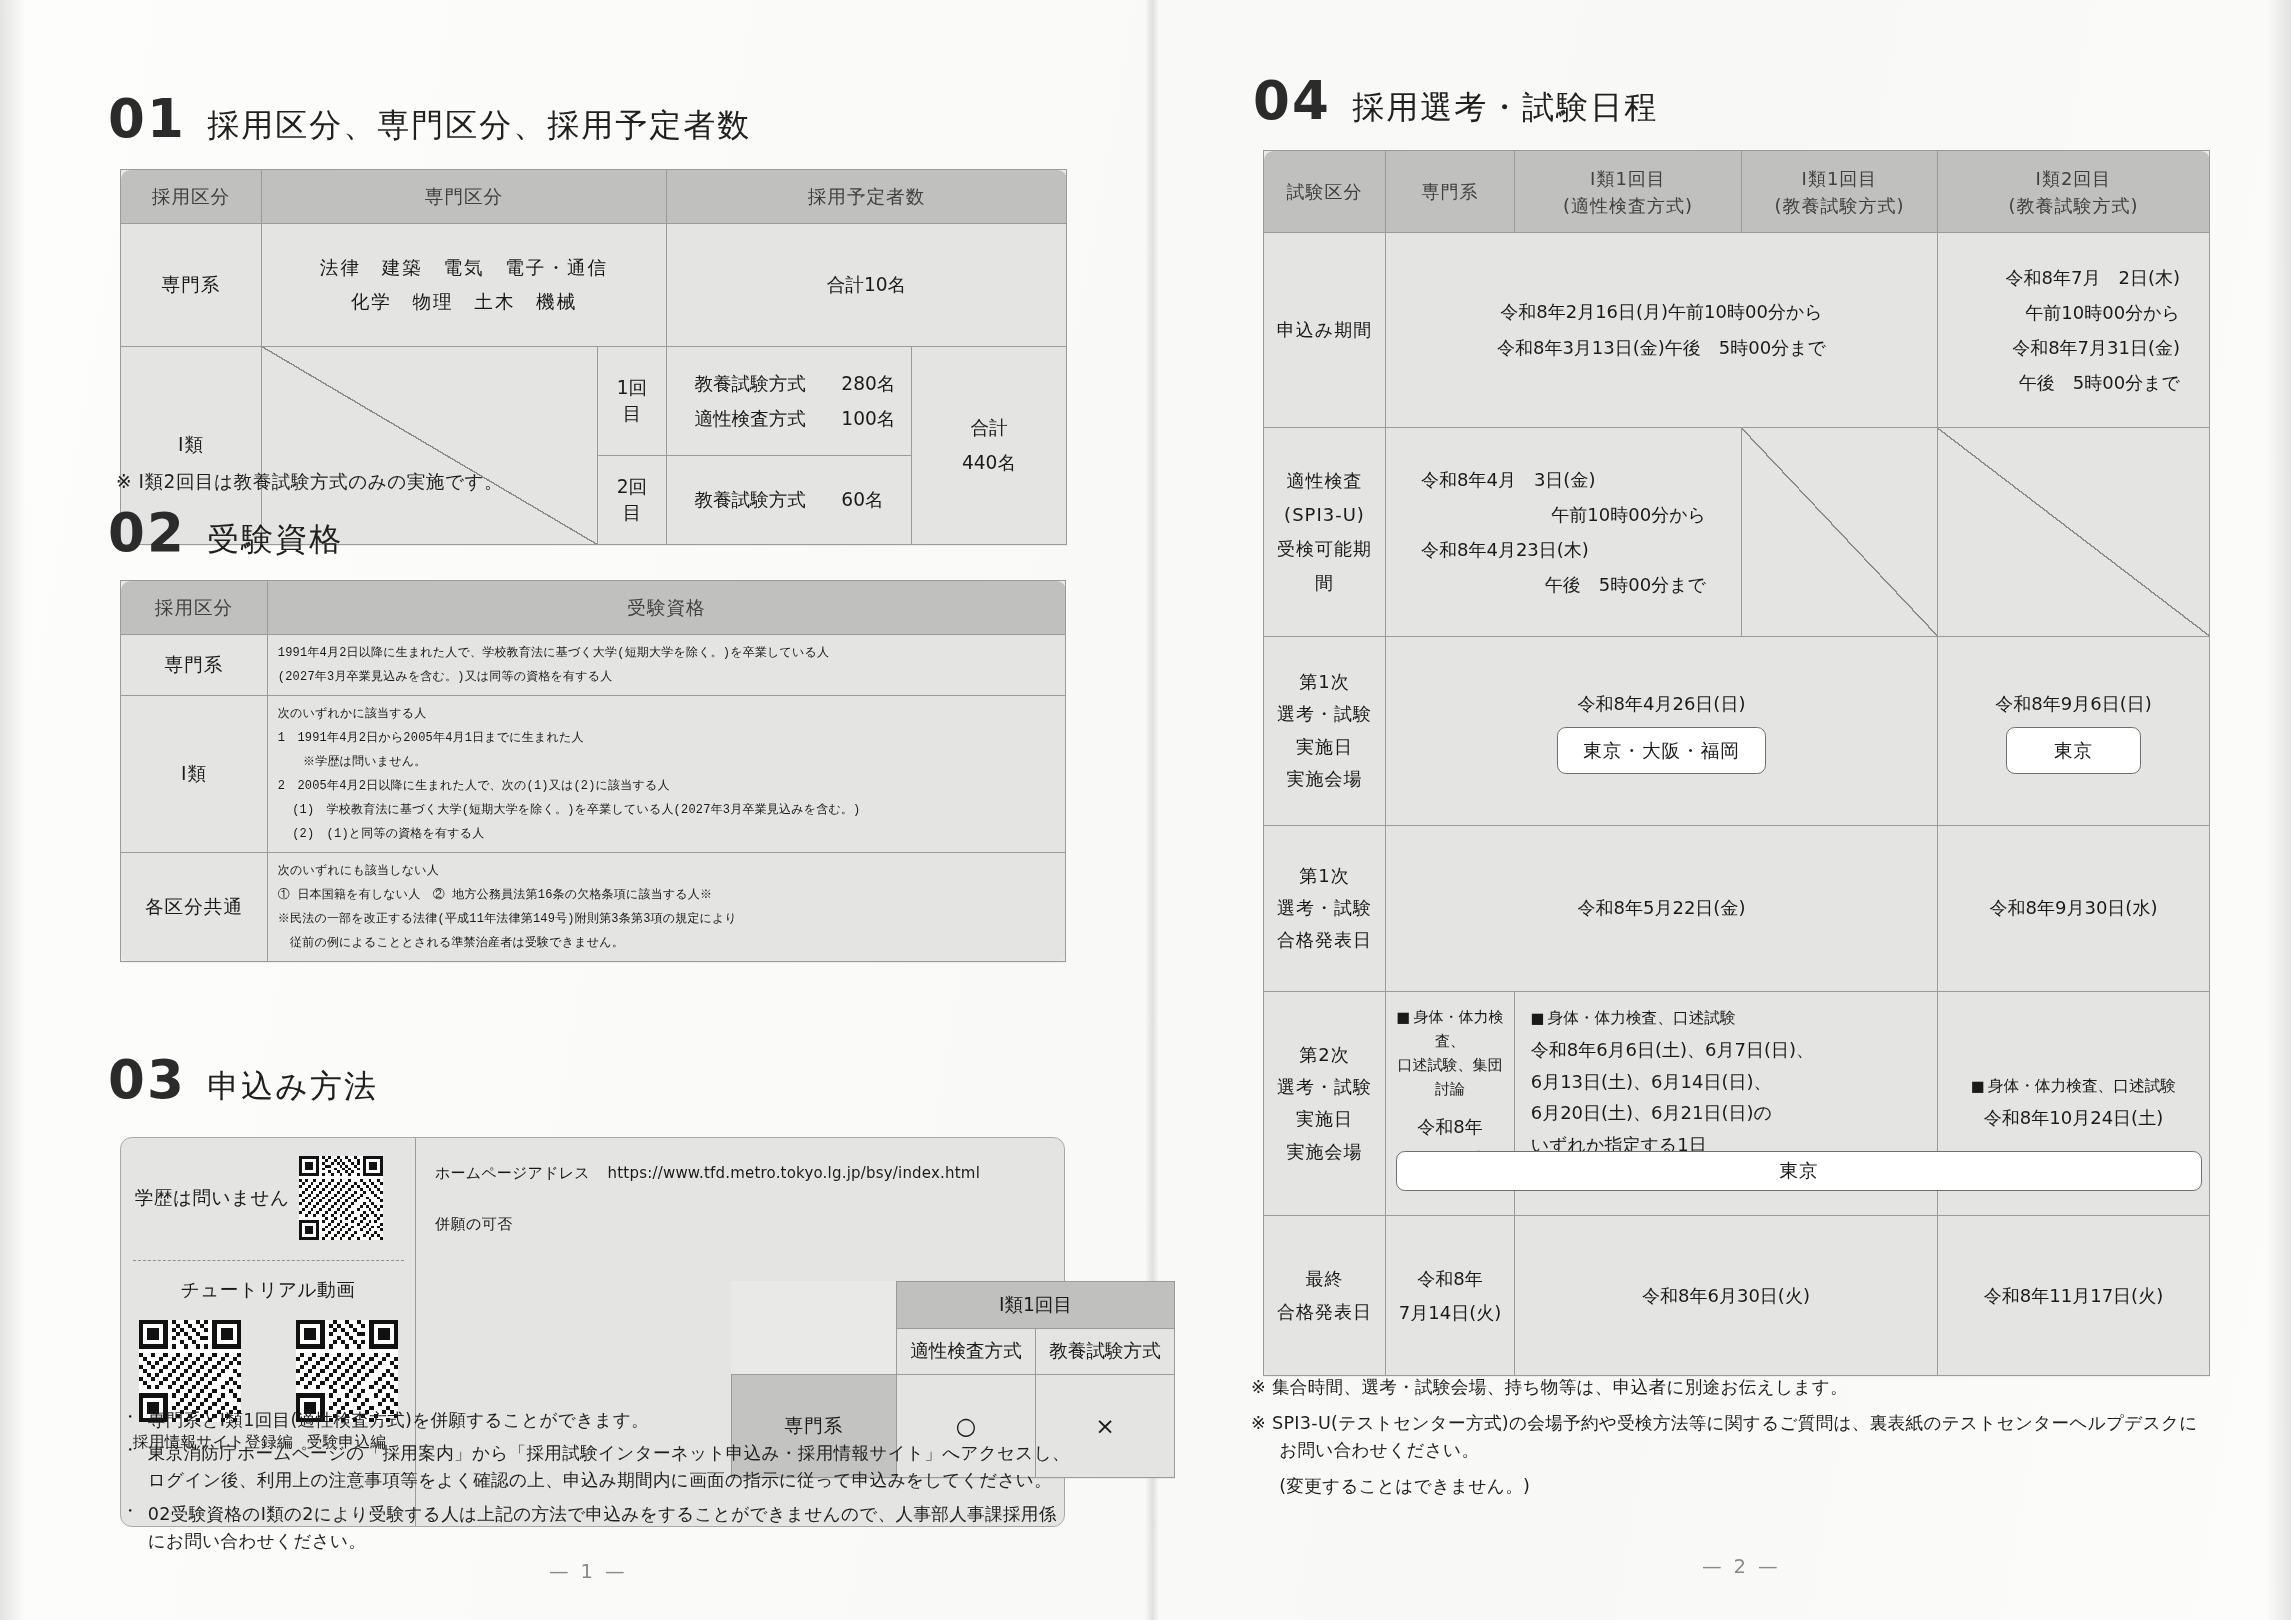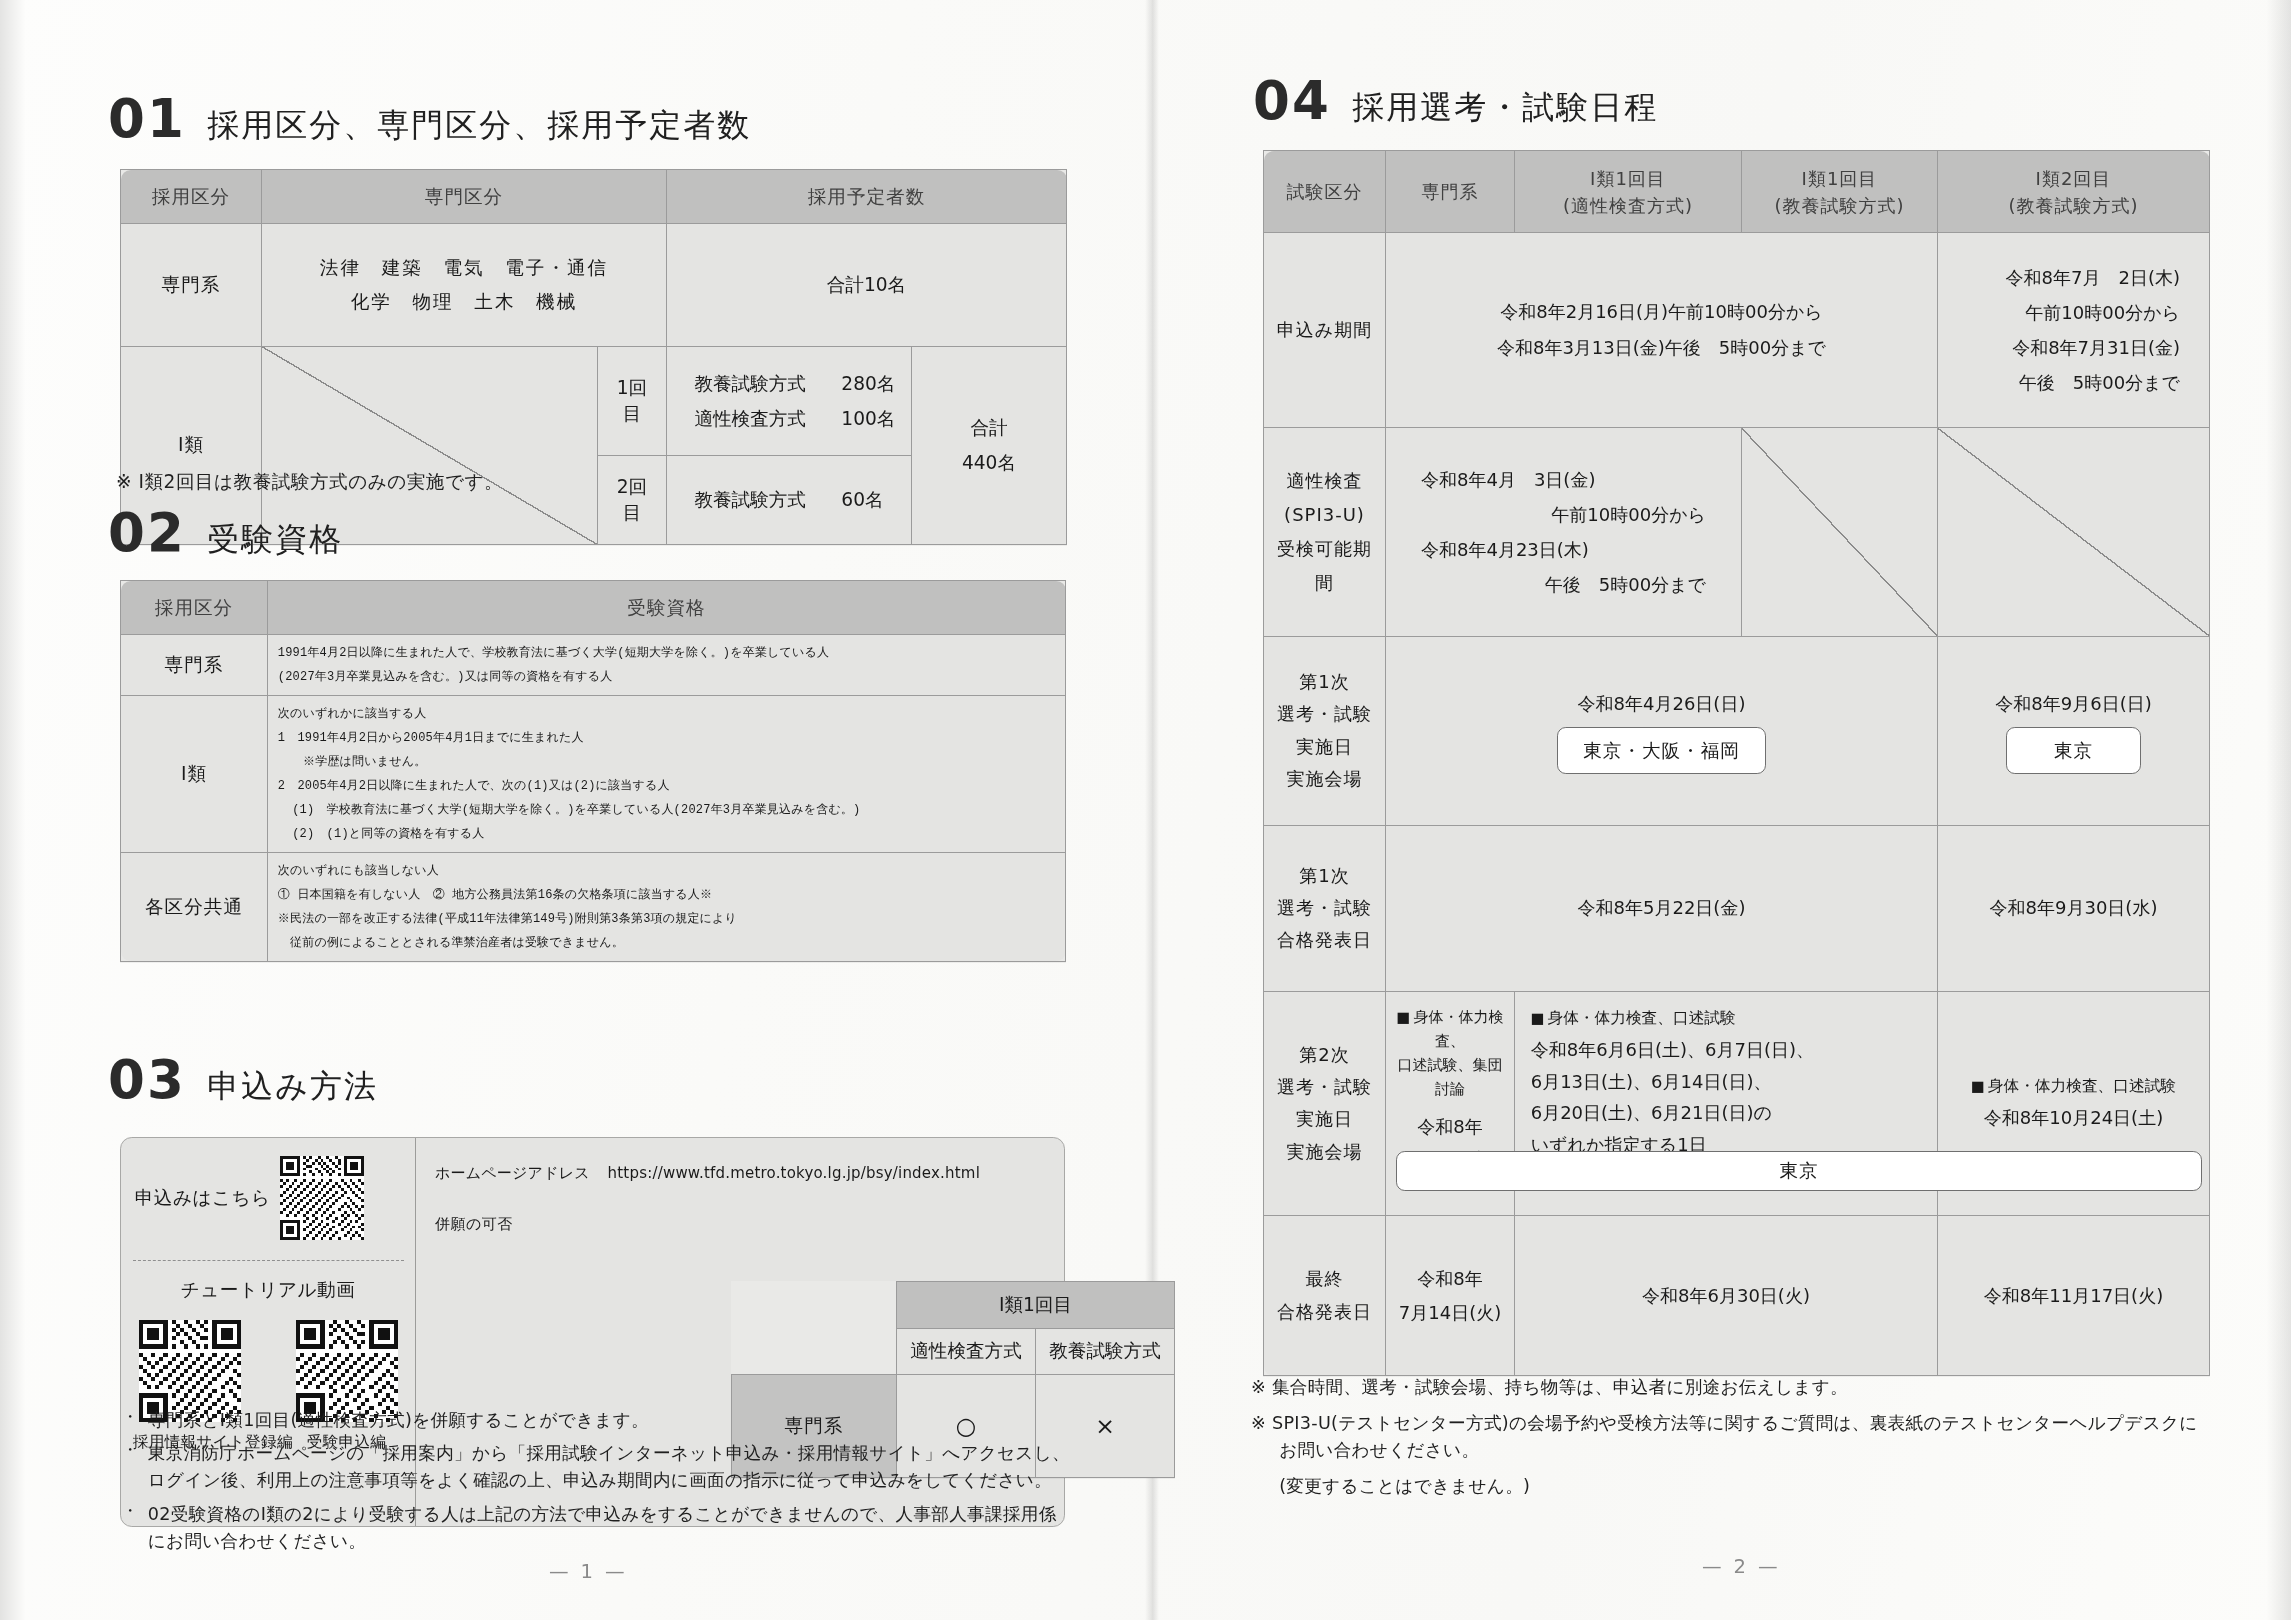--- a/index.html
+++ b/index.html
@@ -244,21 +244,21 @@
   <div class="sec-head" style="position:absolute;left:108px;top:1055px;">
     <div class="sec-num">03</div>
     <div class="sec-title">申込み方法</div>
   </div>
 
   <div class="apply-box" style="position:absolute;left:120px;top:1137px;width:943px;height:388px;">
 
     <div style="position:absolute;left:0;top:0;width:294px;height:388px;">
 
       <div style="position:absolute;left:13.7px;top:17.6px;display:flex;align-items:center;gap:9.8px;">
-        <div style="font-size:18.6px;letter-spacing:0.5px;">申込みはこちら</div>
+        <div style="font-size:18.6px;letter-spacing:0.5px;">学歴は問いません</div>
         <div class="qrwrap">
           <svg width="84" height="84" viewBox="0 0 29 29" shape-rendering="crispEdges" aria-hidden="true">
             <rect width="29" height="29" fill="#fff"></rect>
             <g fill="#111">
               <path d="M0 0h7v7H0z"></path>
                 <path d="M1 1h5v5H1z" fill="#fff"></path>
                 <path d="M2 2h3v3H2z"></path>
               <path d="M22 0h7v7h-7z"></path>
                 <path d="M23 1h5v5h-5z" fill="#fff"></path>
                 <path d="M24 2h3v3h-3z"></path>

